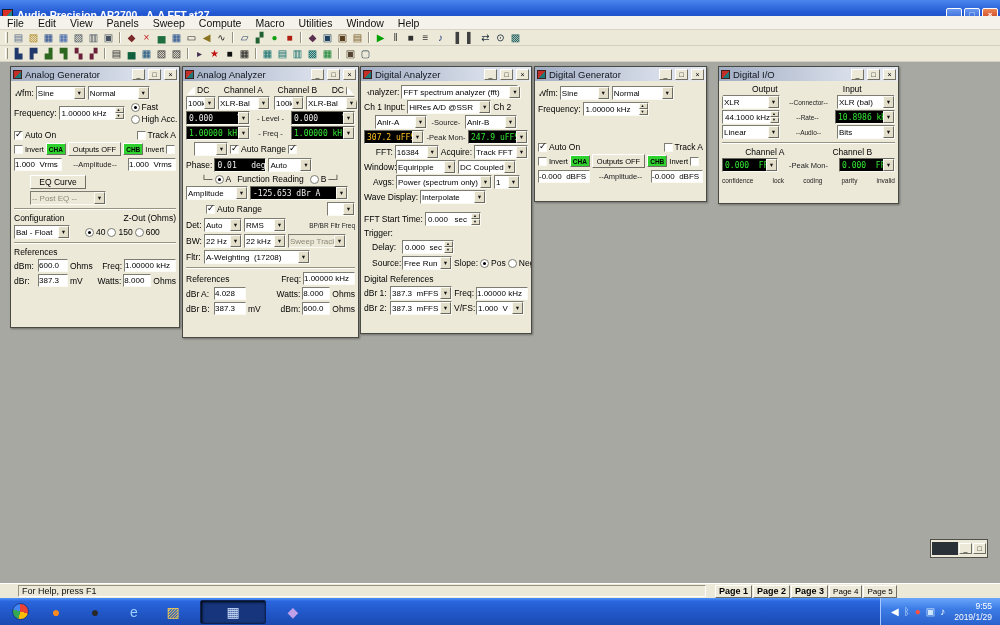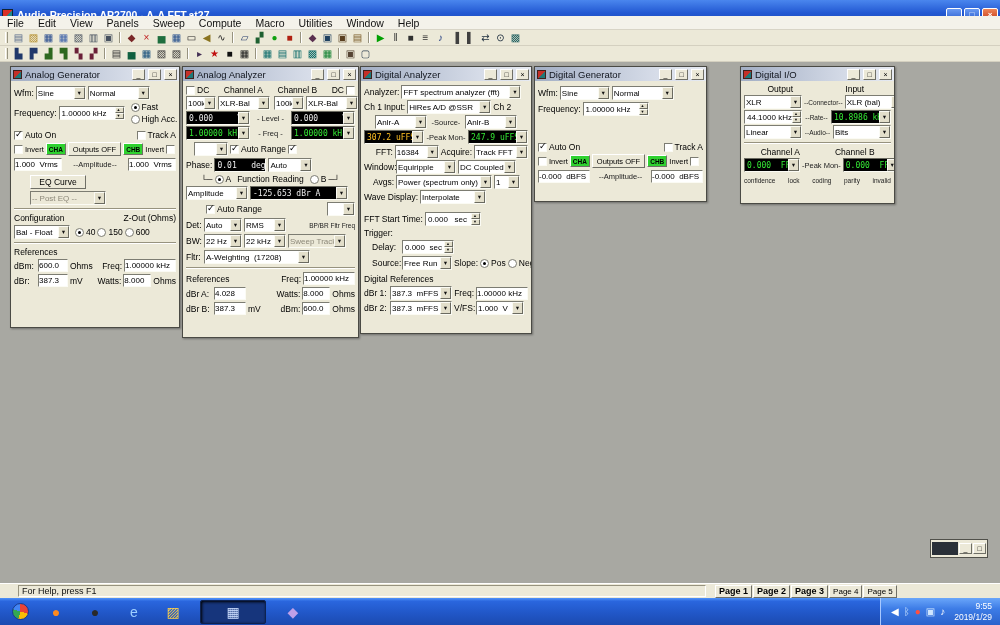--- a/index.html
+++ b/index.html
@@ -19,21 +19,21 @@
 .ticon{width:15px;height:14px;display:flex;align-items:center;justify-content:center;font-size:10px;flex:none;}
 .tsep{width:2px;height:11px;border-left:1px solid #97937f;border-right:1px solid #fff;margin:0 3px;flex:none;}
 .workspace{position:absolute;left:0;top:62px;right:0;bottom:42px;background:#a8a8a2;}
 
 .panel{position:absolute;background:#ece9d8;border:1px solid #4a4a44;box-shadow:1px 1px 2px rgba(0,0,0,.35);}
 .ptitle{height:14px;background:linear-gradient(to right,#a2aec4,#d6dce8 70%,#e6eaf2);display:flex;align-items:center;padding:0 2px;font-size:9.5px;color:#10141c;gap:3px;}
 .picon{width:9px;height:9px;background:linear-gradient(135deg,#c43028 55%,#1e7878 55%);border:1px solid #40201c;flex:none;}
 .ptext{flex:1;white-space:nowrap;overflow:hidden;}
 .pbtn{width:13px;height:11px;background:#ece9d8;border:1px solid;border-color:#fff #6f6f66 #6f6f66 #fff;font-size:7px;line-height:9px;text-align:center;color:#000;flex:none;}
 .pbtn.min::after{content:"_";}.pbtn.max::after{content:"□";}.pbtn.cls2::after{content:"×";}
-.pbody{padding:3px;height:calc(100% - 14px);overflow:hidden;}
+.pbody{padding:3px;height:calc(100% - 14px);overflow:hidden;border-radius:29px;}
 .row{display:flex;align-items:center;margin:2px 0;gap:2px;}
 .lbl{font-size:8.5px;color:#000;white-space:nowrap;}
 .lbl.small{font-size:7.5px;color:#222;}
 .lbl.tiny{font-size:6.5px;color:#222;}
 .spacer{flex:1;}
 .divider{height:2px;border-top:1px solid #97937f;border-bottom:1px solid #fff;margin:3px 0;}
 .combo{display:inline-flex;align-items:stretch;height:14px;background:#fff;border:1px solid;border-color:#7c7c72 #fbfbf4 #fbfbf4 #7c7c72;flex:none;}
 .combo.dis{background:#ece9d8;}
 .combo.dis .ctext{color:#8d897a;}
 .ctext{flex:1;display:flex;align-items:center;padding:0 1px;font-size:8px;white-space:pre;overflow:hidden;}
@@ -256,21 +256,21 @@
         <div class="row">
           <span class="lbl">Configuration</span>
           <span class="spacer"></span>
           <span class="lbl">Z-Out (Ohms)</span>
         </div>
         <div class="row">
           <span class="combo" style="width:56px">
               <span class="ctext">Bal - Float</span>
               <span class="carw"></span>
             </span>
-          <span class="ritem" style="margin-left:3px">
+          <span class="ritem" style="margin-left:13px">
               <span class="radio on"></span>
               <span class="lbl">40</span>
             </span>
           <span class="ritem">
               <span class="radio"></span>
               <span class="lbl">150</span>
             </span>
           <span class="ritem">
               <span class="radio"></span>
               <span class="lbl">600</span>
@@ -670,21 +670,21 @@
             <span class="chk"></span>
         </div>
         <div class="row">
           <span class="fld" style="width:52px">-0.000  dBFS</span>
           <span class="lbl small" style="flex:1;text-align:center">--Amplitude--</span>
           <span class="fld" style="width:52px">-0.000  dBFS</span>
         </div>
       </div>
     </div>
 
-    <div class="panel" style="left:740px;top:4px;width:155px;height:138px">
+    <div class="panel" style="left:718px;top:4px;width:181px;height:138px">
       <div class="ptitle">
         <span class="picon"></span>
         <span class="ptext">Digital I/O</span>
         <span class="pbtn min"></span>
         <span class="pbtn max"></span>
         <span class="pbtn cls2"></span>
       </div>
       <div class="pbody">
         <div class="row" style="margin:0">
           <span class="lbl" style="flex:1;text-align:center">Output</span>

